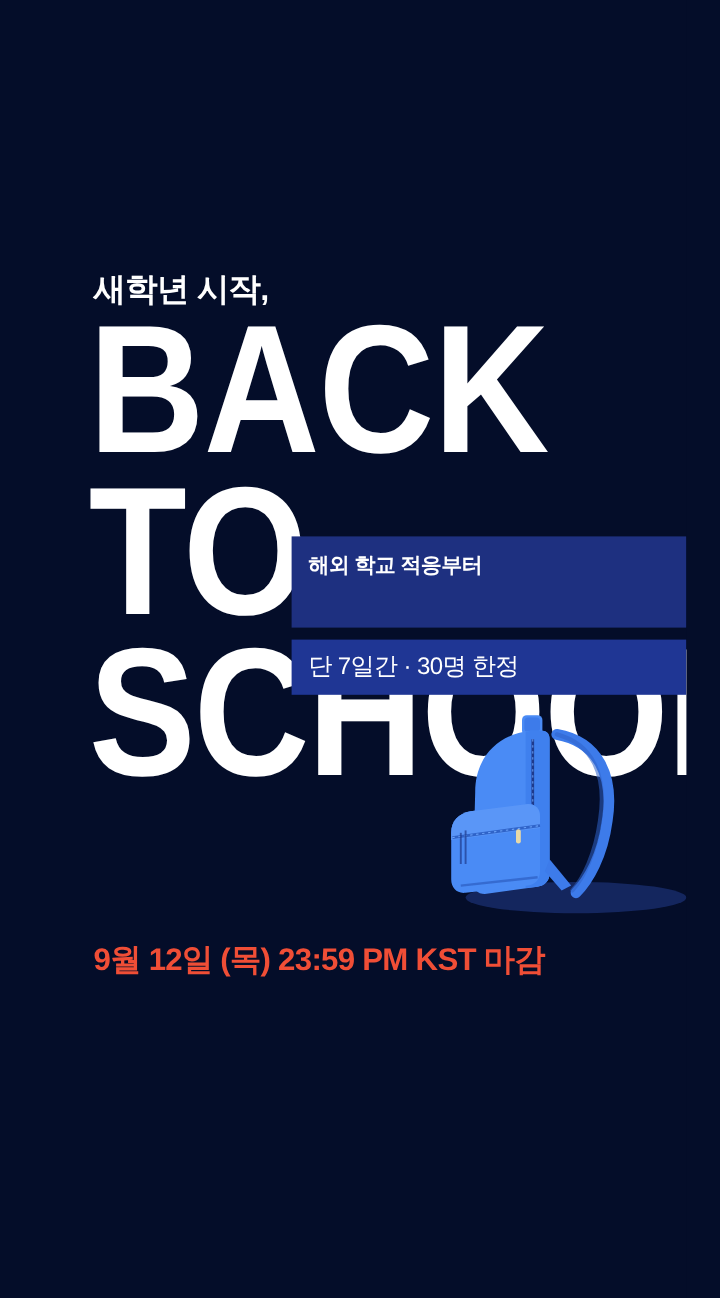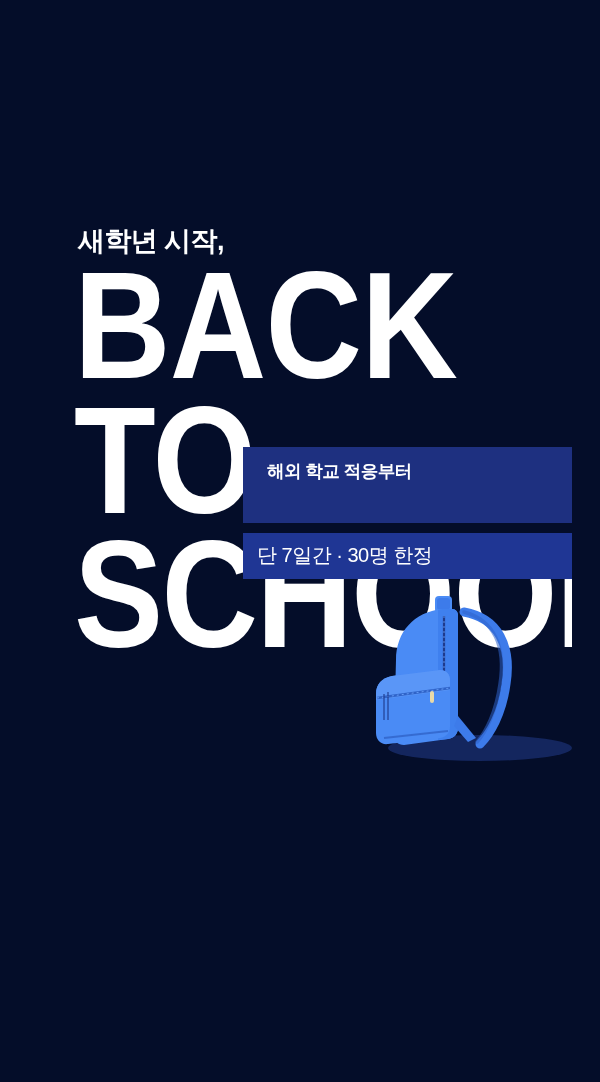--- a/index.html
+++ b/index.html
@@ -63,21 +63,21 @@
     left: 243px;
     right: 0;
     z-index: 4;
     color: #ffffff;
     box-sizing: border-box;
   }
   .callout-primary {
     top: 447px;
     height: 76px;
     background: #1e3080;
-    padding: 11px 0 0 24px;
+    padding: 11px 0 0 14px;
     font-size: 17.5px;
     font-weight: 700;
     line-height: 1.55;
     letter-spacing: -0.5px;
   }
   .callout-primary .c-line { display: block; white-space: pre; }
   .callout-secondary {
     top: 533px;
     height: 46px;
     background: #1f3694;
@@ -169,14 +169,15 @@
       <path d="M86 128 L 104 150 L 96 154 L 82 138 Z" fill="#3D7BEA"></path>
     </svg>
   </div>
 
   <div class="callout callout-primary">
     <span class="c-line">해외 학교 적응부터</span>
   </div>
 
   <div class="callout callout-secondary">단 7일간 · 30명 한정</div>
 
+  <div class="deadline">9월 12일 (목) 23:59 PM KST 마감</div>
 
 </div>
 
 </body></html>

